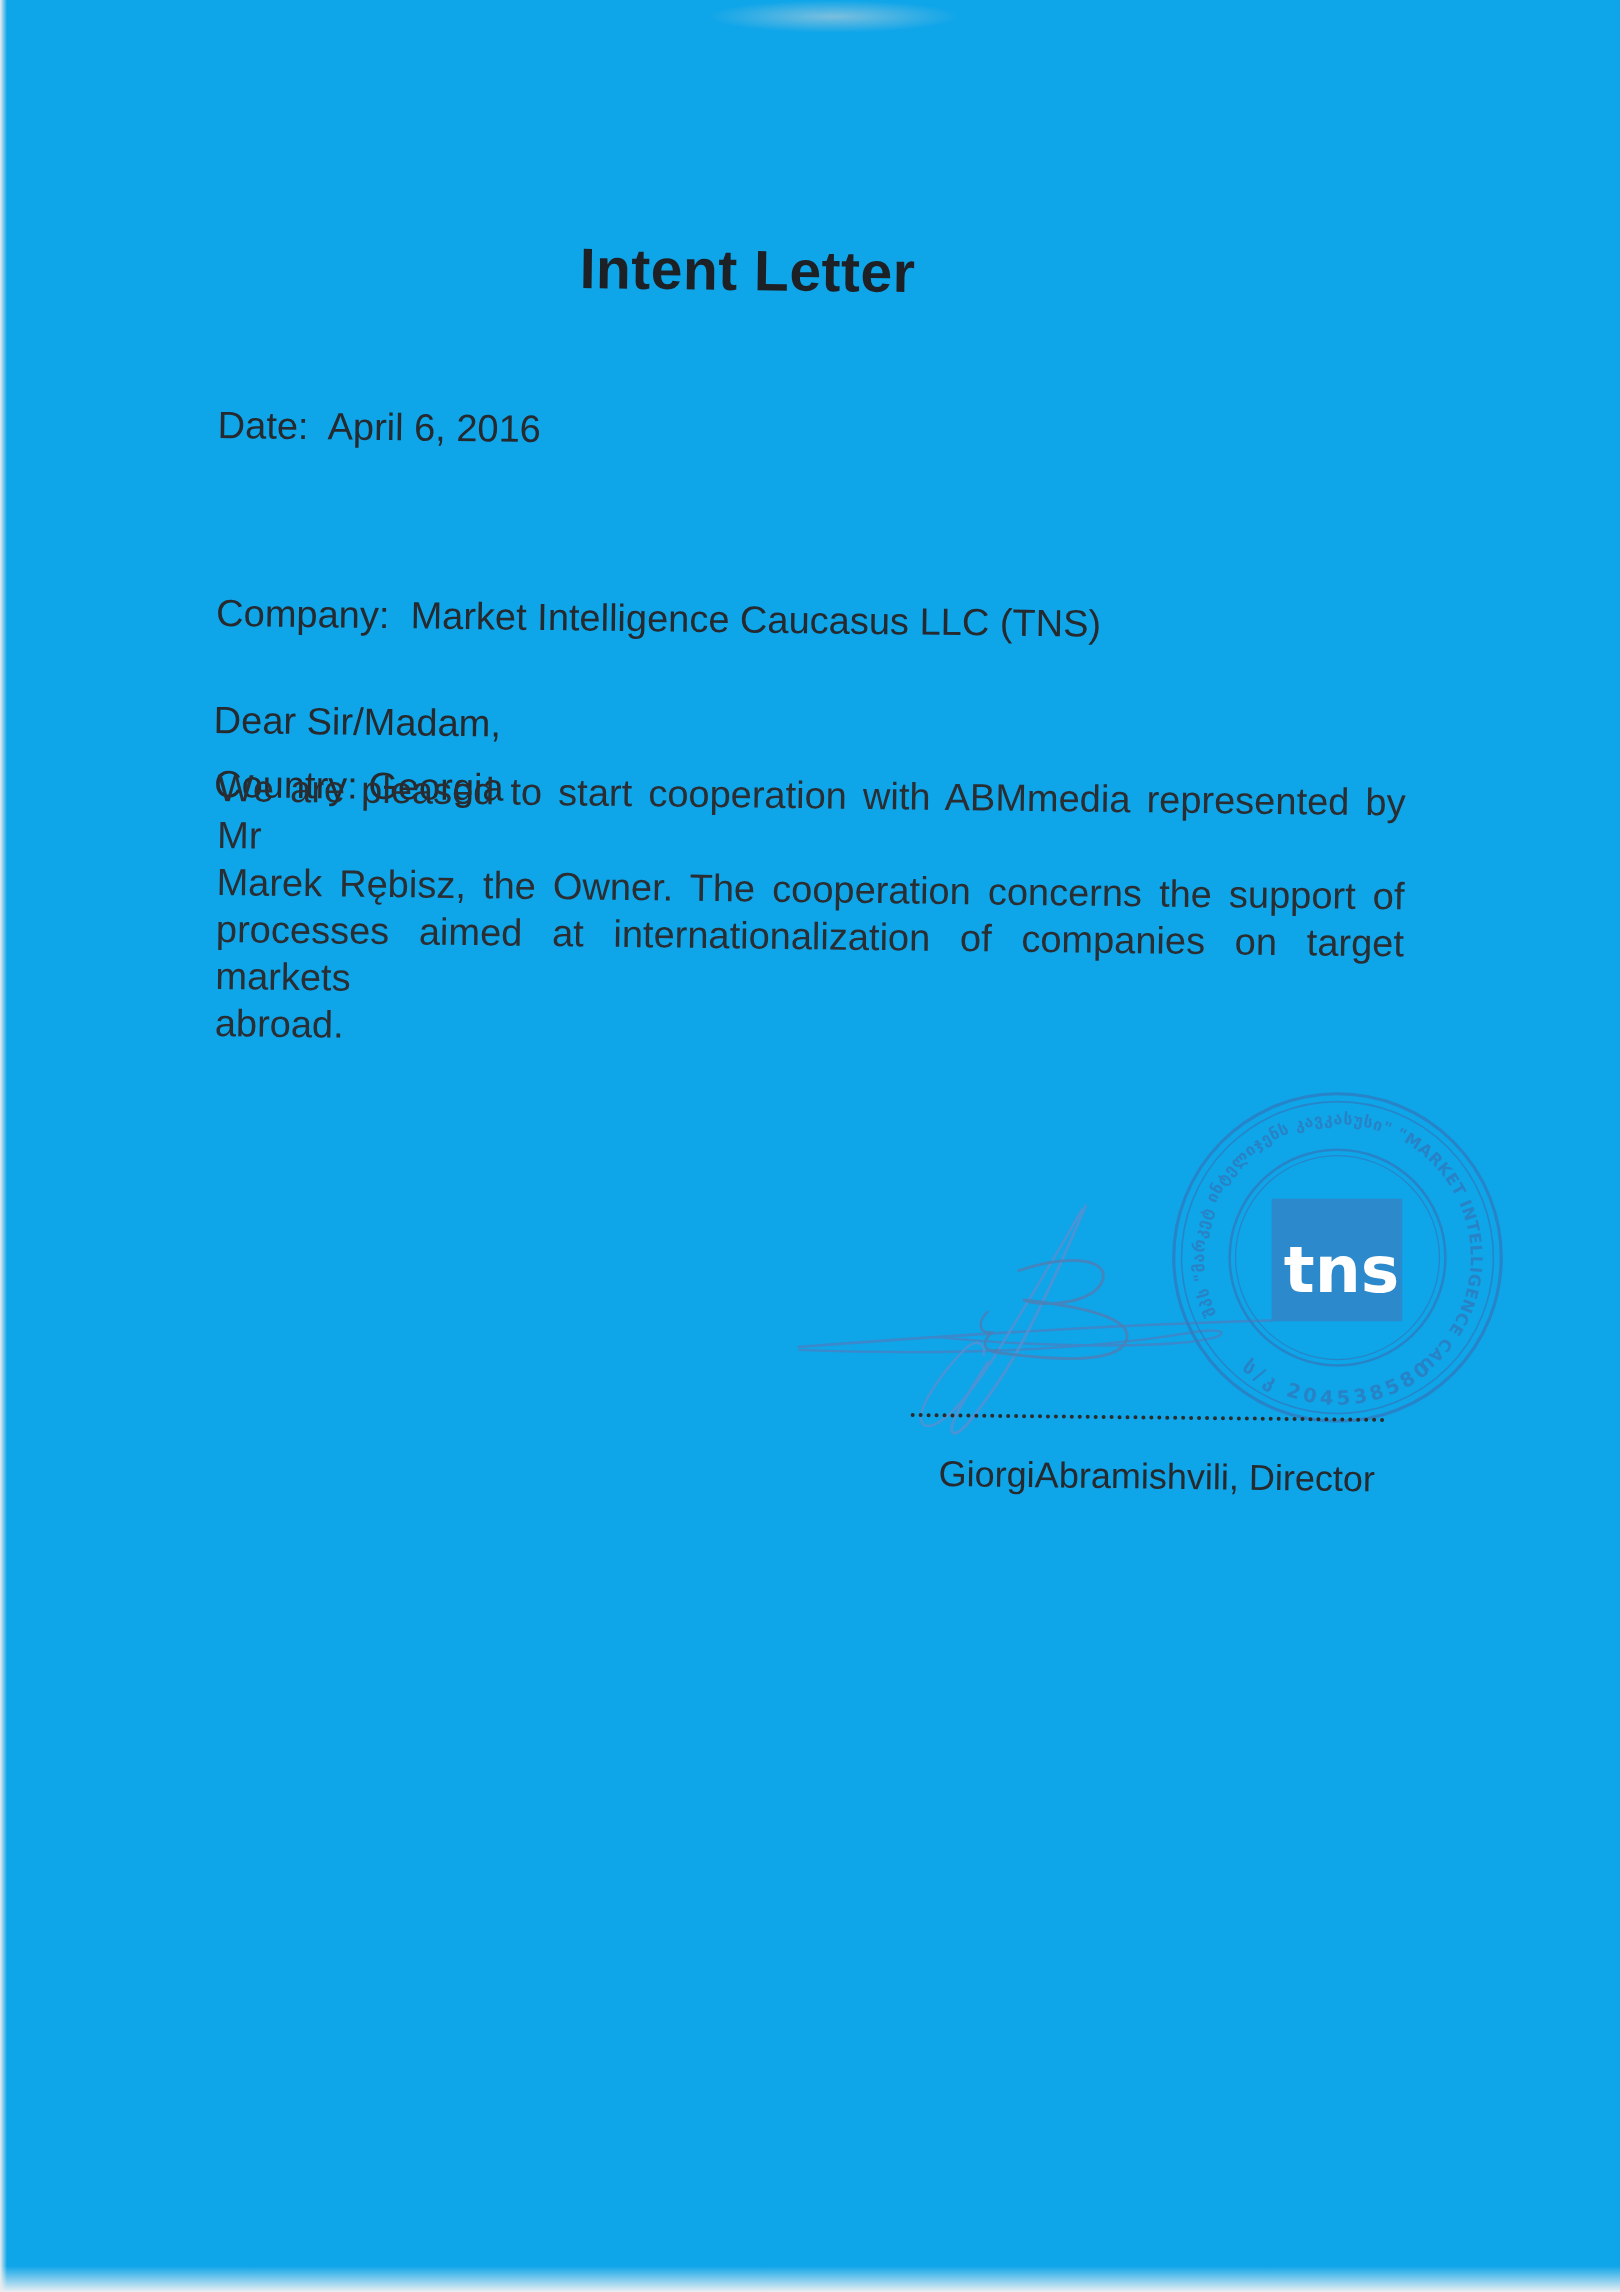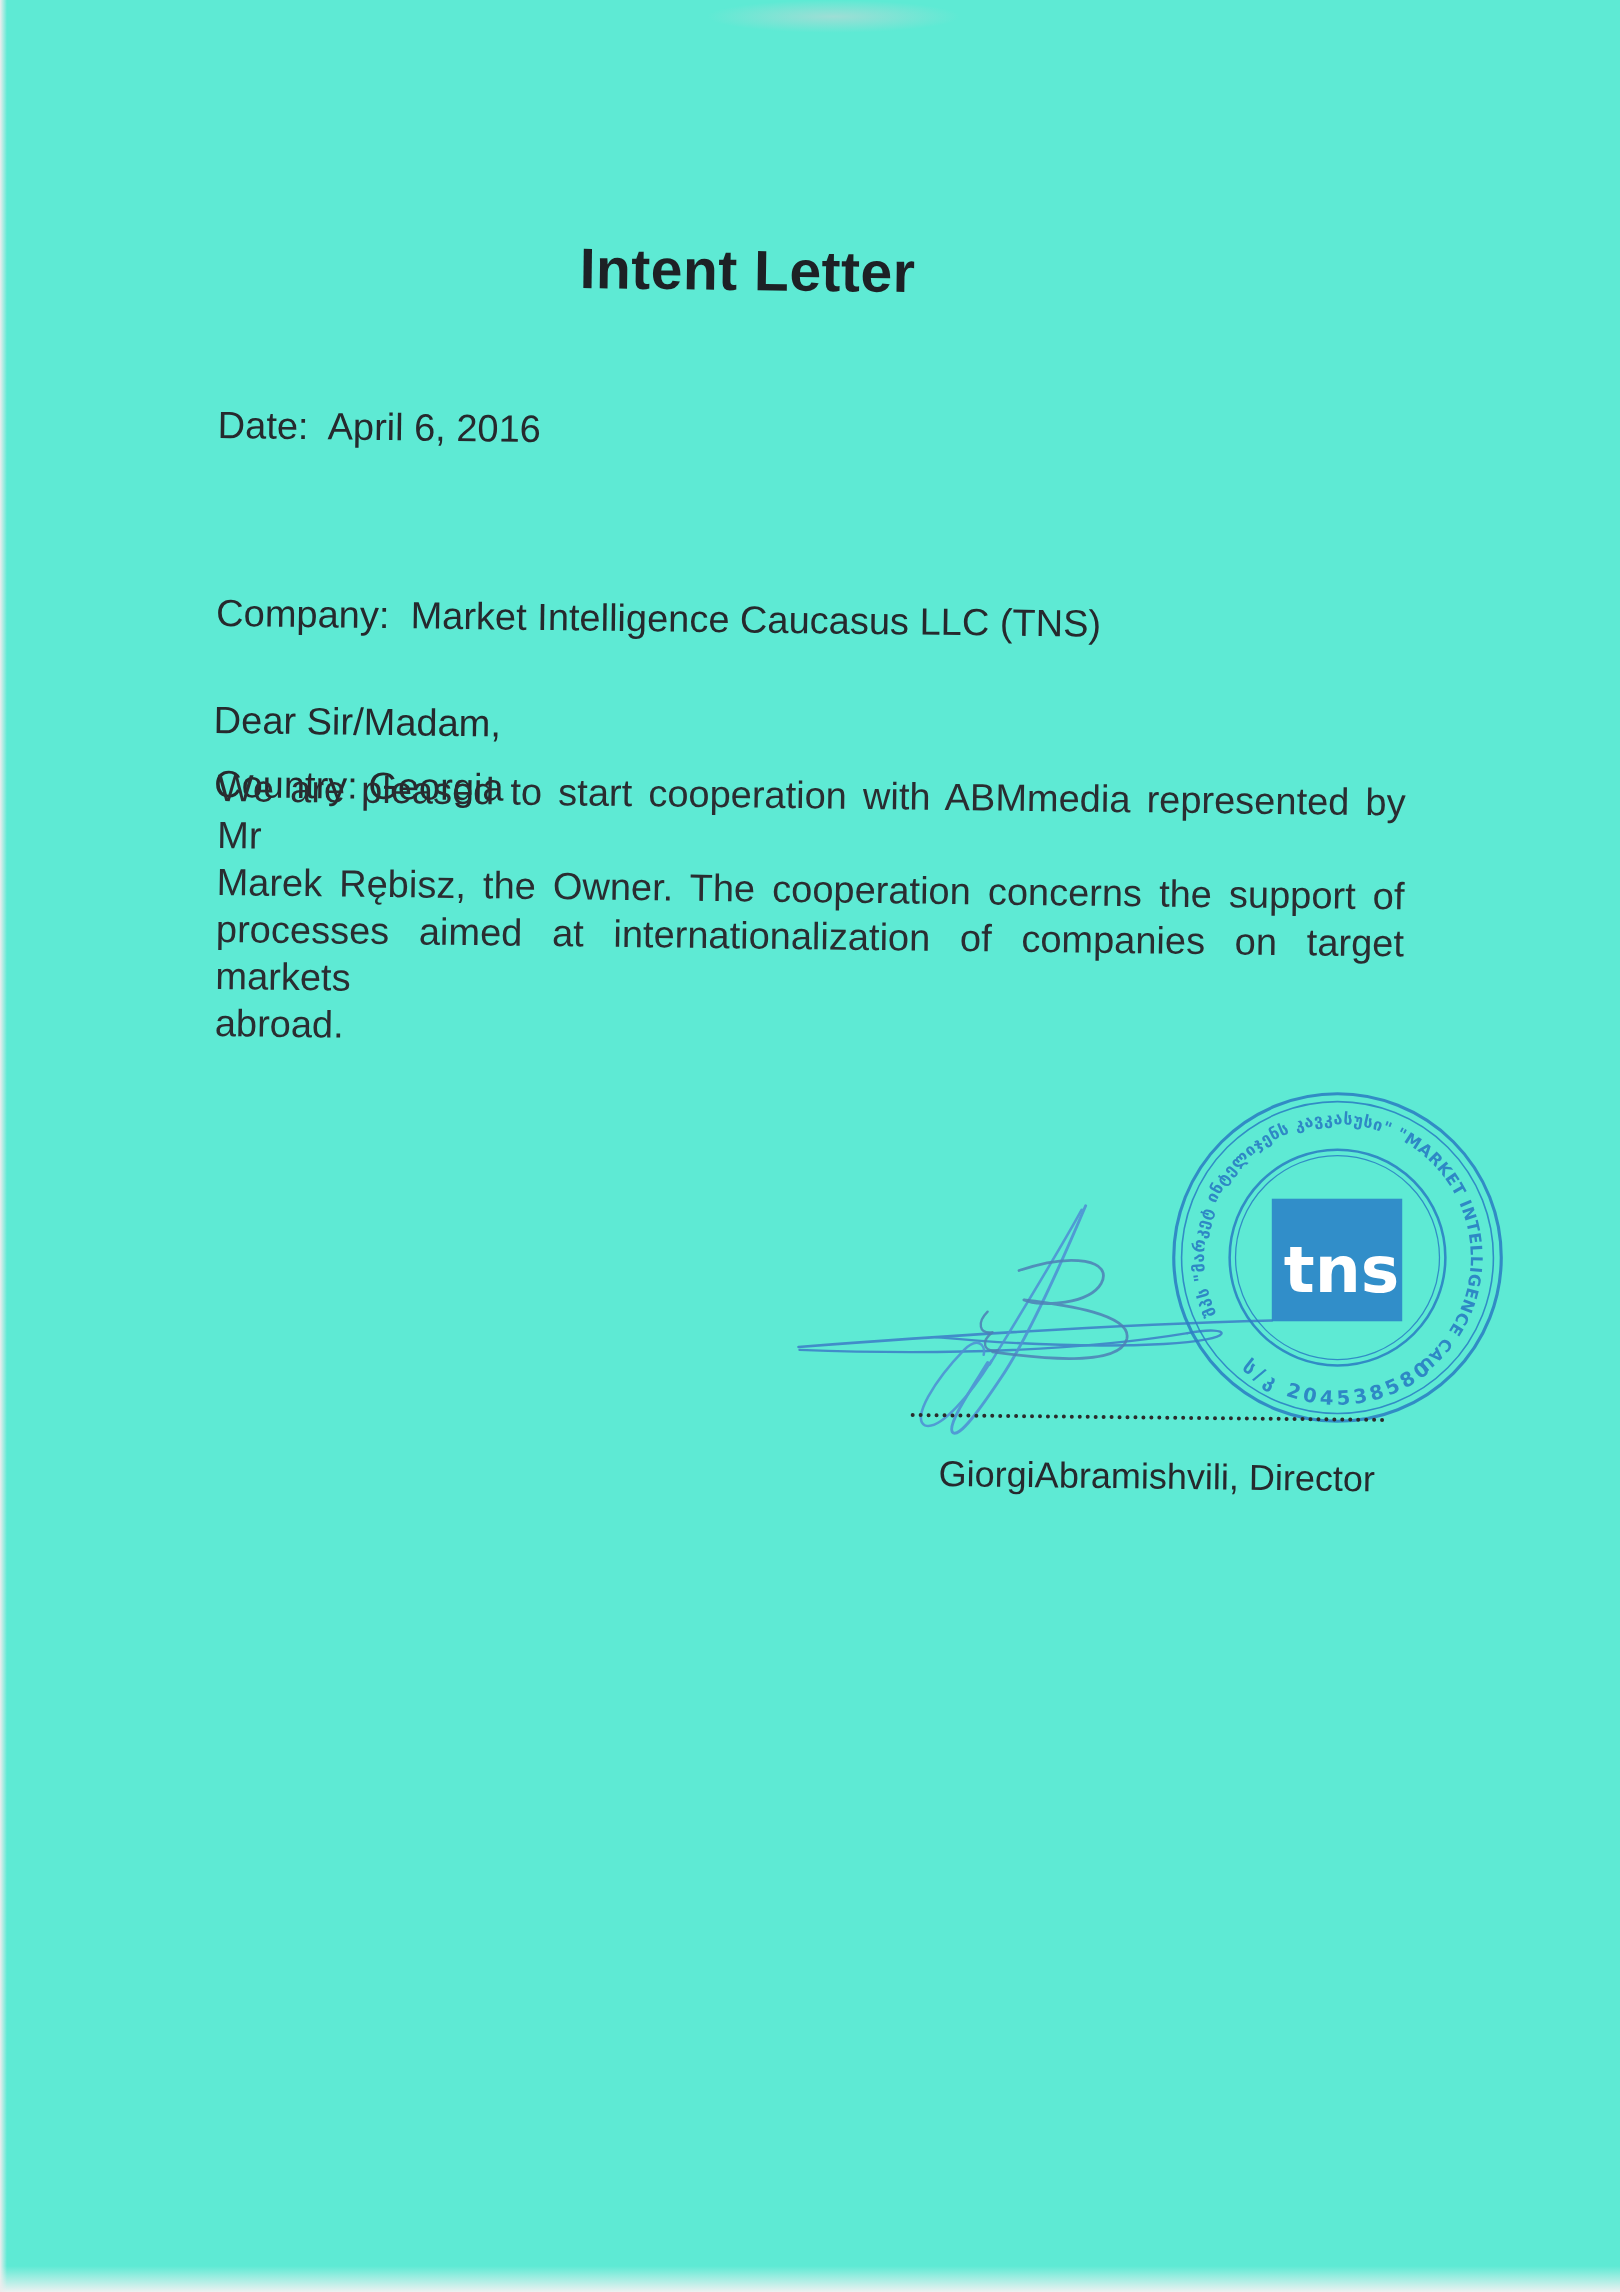--- a/index.html
+++ b/index.html
@@ -1,19 +1,19 @@
 <!DOCTYPE html>
 <html><head>
 <meta charset="utf-8">
 <style>
   html,body{margin:0;padding:0;background:#9a9a9a;}
   .page{
     position:relative;
     width:1620px;height:2293px;
-    background:#5eead4;
+    background:#0ea5e9;
     overflow:hidden;
     font-family:"Liberation Sans", sans-serif;
     color:#26292d;
   }
   .tilt{transform:rotate(0.7deg);transform-origin:0 0;}
   .abs{position:absolute;}
   .doc-title{
     left:580px;top:237px;
     font-size:57px;font-weight:bold;line-height:1.1;
     letter-spacing:0.5px;color:#1d2125;

